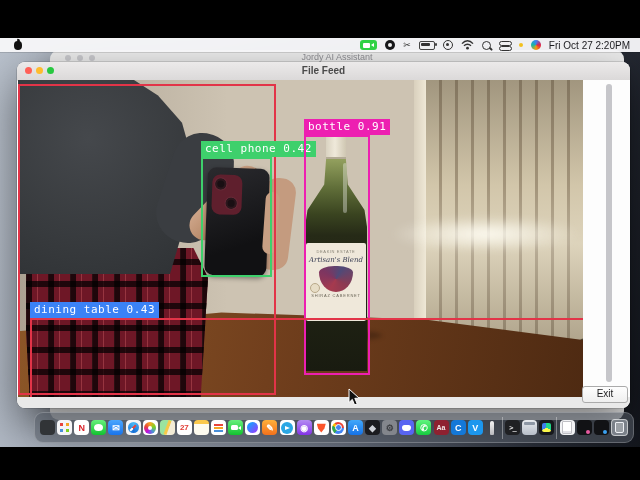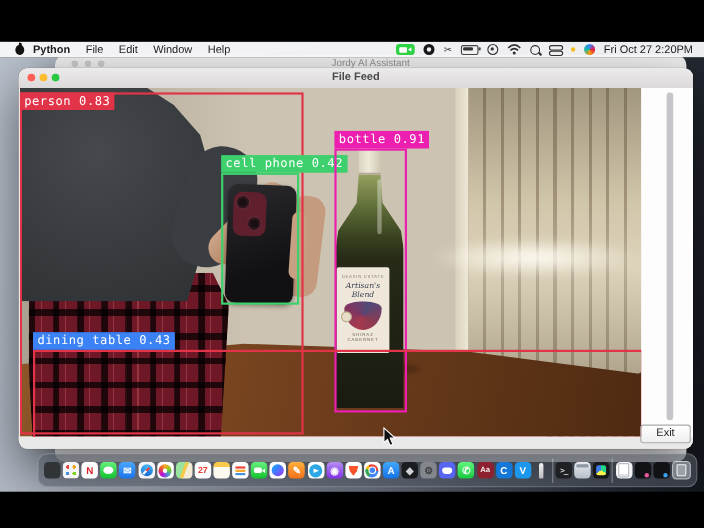--- a/index.html
+++ b/index.html
@@ -98,21 +98,21 @@
   #fingers{left:246px;top:112px;width:14px;height:62px;background:#c79f83;border-radius:7px;transform:rotate(4deg);}
 
   
   #bottle{left:287px;top:53px;width:62px;height:238px;}
   #cap{position:absolute;left:21px;top:0;width:20px;height:34px;background:linear-gradient(90deg,#d9d2c0,#efe9da 45%,#cfc7b2);border-radius:3px 3px 0 0;}
   #cap::after{content:"";position:absolute;left:0;top:24px;width:20px;height:2px;background:#b3ab96;}
   #bbody{position:absolute;left:0;top:26px;width:62px;height:212px;
     background:linear-gradient(180deg,#93a05e 0%,#5f6d38 14%,#3a4420 26%,#262a17 36%,#191b10 100%);
     clip-path:polygon(34% 0,66% 0,69% 12%,96% 24%,100% 32%,100% 100%,0 100%,0 32%,4% 24%,31% 12%);}
   #bbody::before{content:"";position:absolute;left:38px;top:4px;width:4px;height:50px;background:rgba(255,255,255,.35);border-radius:2px;}
-  #wlabel{position:absolute;left:1px;top:84px;width:48px;height:78px;background:#efe8da;border-radius:2px;
+  #wlabel{position:absolute;left:1px;top:84px;width:60px;height:78px;background:#efe8da;border-radius:2px;
     text-align:center;overflow:hidden;}
   .wl-winery{margin-top:6px;font-size:4px;letter-spacing:.6px;color:#8a8578;}
   .wl-blend{font-family:"DejaVu Serif",serif;font-style:italic;font-size:7px;color:#3c4156;margin-top:2px;}
   .wl-art{width:34px;height:26px;margin:2px auto 1px;
     background:conic-gradient(from 210deg,#a63a4e,#7e3560,#4f4a78,#8c3a52,#a63a4e);
     border-radius:45% 45% 50% 50% / 25% 25% 75% 75%;}
   .wl-varietal{font-size:4px;letter-spacing:.8px;color:#6b6658;}
   #medal{position:absolute;left:4px;top:40px;width:8px;height:8px;border:1px solid #b9a98a;border-radius:50%;background:#e7ddc6;}
 
   
@@ -218,47 +218,38 @@
               <div class="wl-blend">Artisan's Blend</div>
               <div class="wl-art"></div>
               <div class="wl-varietal">SHIRAZ CABERNET</div>
               <div id="medal"></div>
             </div>
           </div>
         </div>
 
         <div id="detlayer">
             <div class="det-box" style="left: 0px; top: 4px; width: 254px; height: 307px; border-color: rgb(226, 52, 72);"></div>
-            <div class="det-label" style="left: 0px; top: 4px; background: rgb(226, 52, 72);">person 0.83</div>
             <div class="det-box" style="left: 183px; top: 77px; width: 67px; height: 116px; border-color: rgb(62, 208, 108);"></div>
             <div class="det-label" style="left: 183px; top: 61px; background: rgb(62, 208, 108);">cell phone 0.42</div>
             <div class="det-box" style="left: 286px; top: 55px; width: 62px; height: 236px; border-color: rgb(237, 31, 177);"></div>
             <div class="det-label" style="left: 286px; top: 39px; background: rgb(237, 31, 177);">bottle 0.91</div>
             <div class="det-box" style="left: 12px; top: 238px; width: 551px; height: 77px; border-color: rgb(226, 52, 72);"></div>
             <div class="det-label" style="left: 12px; top: 222px; background: #3b82f6;">dining table 0.43</div>
           </div>
       </div>
 
       <div id="gutter">
         <div id="scrollthumb"></div>
       </div>
       <div id="bottomstrip"></div>
       <div id="exitbtn">Exit</div>
     </div>
 
     <div id="menubar">
       <span id="apple"></span>
-      <div id="menus">
-
-      <span class="mb-item bold">Python</span>
-          <span class="mb-item">File</span>
-          <span class="mb-item">Edit</span>
-          <span class="mb-item">Window</span>
-          <span class="mb-item">Help</span>
-        </div>
       <div id="status">
         <span class="st" id="st-rec"></span>
         <span class="st" id="st-dot"></span>
         <span class="st" id="st-cut">✂</span>
         <span class="st" id="st-batt"></span>
         <span class="st" id="st-timer"></span>
         <svg class="st" width="13" height="10" viewBox="0 0 13 10">
           <path d="M1 3.6 C3 1.4 5 0.8 6.5 0.8 C8 0.8 10 1.4 12 3.6" fill="none" stroke="#333" stroke-width="1.4"></path>
           <path d="M3 5.8 C4.2 4.6 5.4 4.2 6.5 4.2 C7.6 4.2 8.8 4.6 10 5.8" fill="none" stroke="#333" stroke-width="1.4"></path>
           <circle cx="6.5" cy="8.2" r="1.4" fill="#333"></circle>

